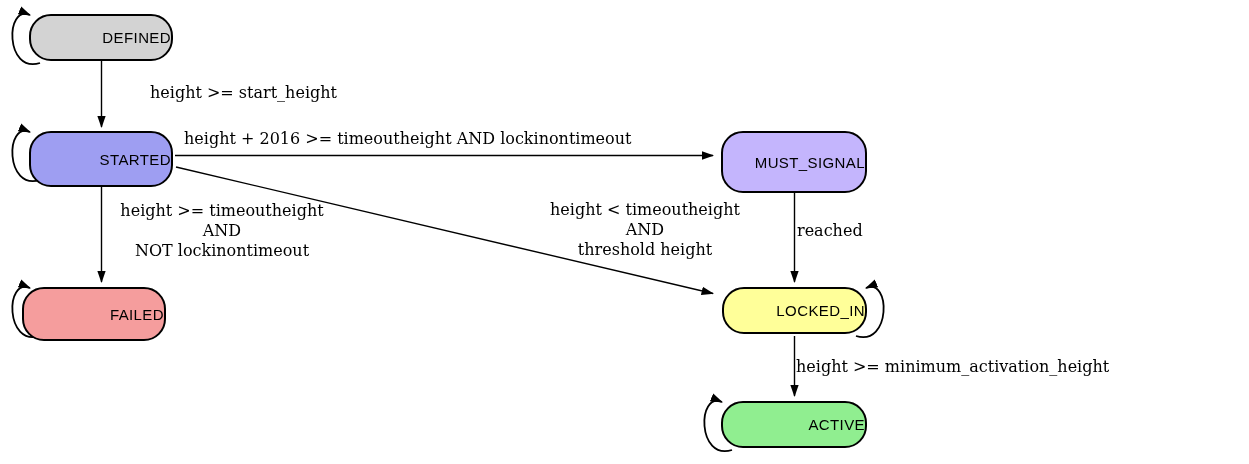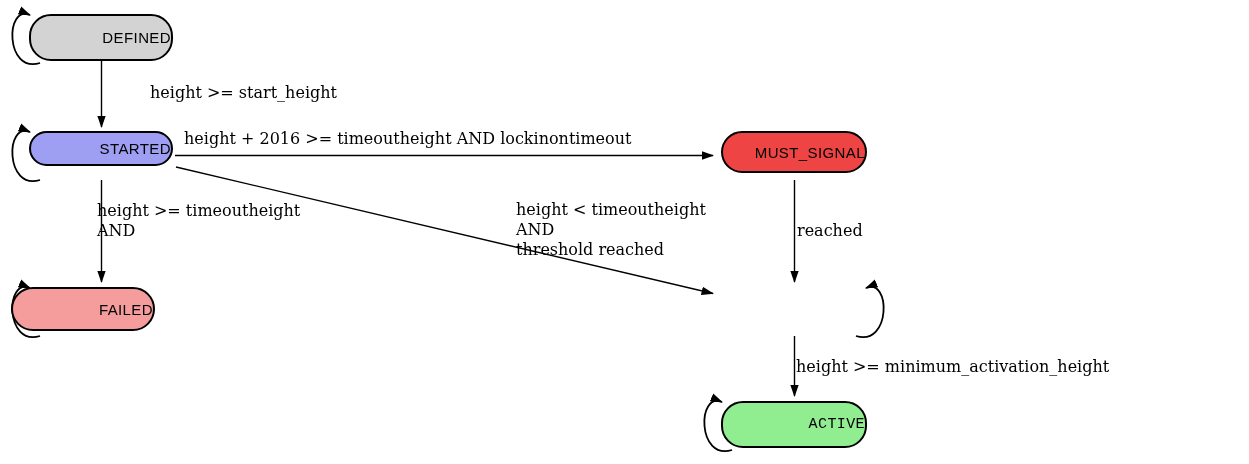--- a/index.html
+++ b/index.html
@@ -29,35 +29,35 @@
     border: 2.6px solid #000000;
     border-radius: 22px;
     display: flex;
     align-items: center;
     justify-content: flex-end;
     font-size: 15px;
     letter-spacing: 0.4px;
     color: #000000;
   }
   .n-defined     { background: #d3d3d3; left: 29px;  top: 14px;  width: 144px; height: 47px; }
-  .n-started     { background: #9e9ef2; left: 29px;  top: 131px; width: 144px; height: 35px; }
-  .n-must-signal { background: #ef4444; left: 721px; top: 131px; width: 146px; height: 42px; }
-  .n-failed      { background: #f59d9d; left: 11px;  top: 287px; width: 144px; height: 44px; }
+  .n-started     { background: #9e9ef2; left: 29px;  top: 131px; width: 144px; height: 56px; }
+  .n-must-signal { background: #c4b5fd; left: 721px; top: 131px; width: 146px; height: 62px; }
+  .n-failed      { background: #f59d9d; left: 22px;  top: 287px; width: 144px; height: 54px; }
   .n-locked-in   { background: #ffff99; left: 722px; top: 287px; width: 145px; height: 47px; }
-  .n-active      { background: #90ee90; left: 721px; top: 401px; width: 146px; height: 47px; font-family: Liberation Mono, monospace; }
+  .n-active      { background: #90ee90; left: 721px; top: 401px; width: 146px; height: 47px; }
   .elabel {
     position: absolute;
     font-family: "DejaVu Serif", serif;
     font-size: 16px;
     line-height: 20px;
     color: #000000;
     white-space: nowrap;
   }
   .elabel.multiline {
-    text-align: left;
+    text-align: center;
     white-space: pre-line;
   }
   .ml-failed    { left: 97px;  top: 201px; width: 250px; }
   .ml-lockedin  { left: 516px; top: 200px; width: 258px; }
   .l-start      { left: 102px; top: 83px; margin-left: 48px; }
   .l-mustsignal { left: 184px; top: 129px; }
   .l-always     { left: 797px; top: 221px; }
   .l-minact-lt  { left: 893px; top: 299px; }
   .l-minact-ge  { left: 796px; top: 357px; }
 </style>
@@ -92,30 +92,33 @@
   </div>
   <div class="node n-started">
     <span>STARTED</span>
   </div>
   <div class="node n-must-signal">
     <span>MUST_SIGNAL</span>
   </div>
   <div class="node n-failed">
     <span>FAILED</span>
   </div>
+  <div class="node n-locked-in">
+    <span>LOCKED_IN</span>
+  </div>
   <div class="node n-active">
     <span>ACTIVE</span>
   </div>
 
   <div class="elabel l-start">height &gt;= start_height</div>
 
   <div class="elabel l-mustsignal">height + 2016 &gt;= timeoutheight AND lockinontimeout</div>
 
-  <div class="elabel multiline ml-failed"><div>height &gt;= timeoutheight</div><div>AND</div></div>
+  <div class="elabel multiline ml-failed"><div>height &gt;= timeoutheight</div><div>AND</div><div>NOT lockinontimeout</div></div>
 
-  <div class="elabel multiline ml-lockedin"><div>height &lt; timeoutheight</div><div>AND</div><div>threshold reached</div></div>
+  <div class="elabel multiline ml-lockedin"><div>height &lt; timeoutheight</div><div>AND</div><div>threshold height</div></div>
 
   <div class="elabel l-always">reached</div>
 
 
   <div class="elabel l-minact-ge">height &gt;= minimum_activation_height</div>
 
 </div>
 
 </body></html>

